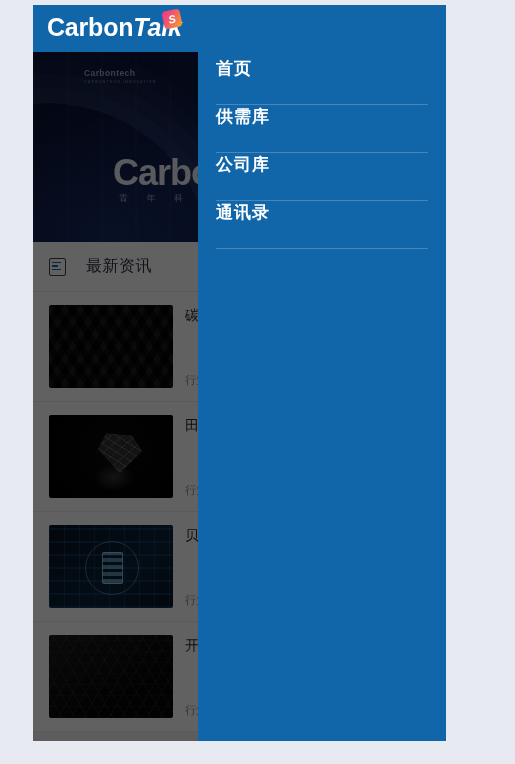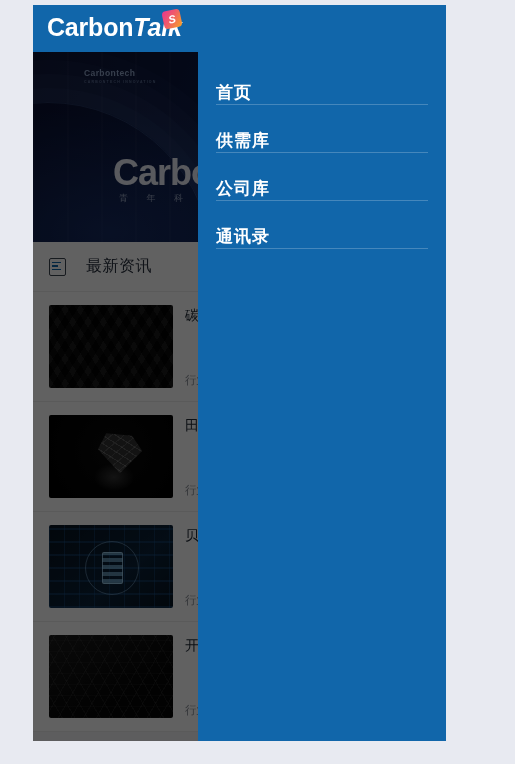--- a/index.html
+++ b/index.html
@@ -180,21 +180,21 @@
     background:rgba(0,0,0,.62); z-index:50;
   }
 
   
   .menu{
     position:absolute; right:0; top:0; width:248px; height:736px;
     background:#1166aa; z-index:60;
   }
   .menu-list{ padding-top:52px; }
   .menu-item{
-    height:48px; display:flex; align-items:flex-end;
+    height:48px; display:flex; align-items:flex-start;
     margin:0 18px; border-bottom:1px solid rgba(255,255,255,.22);
     cursor:pointer;
   }
   .menu-label{
     font-size:17px; font-weight:bold; color:#ffffff; letter-spacing:1px;
   }
 </style>
 </head>
 <body>
 

